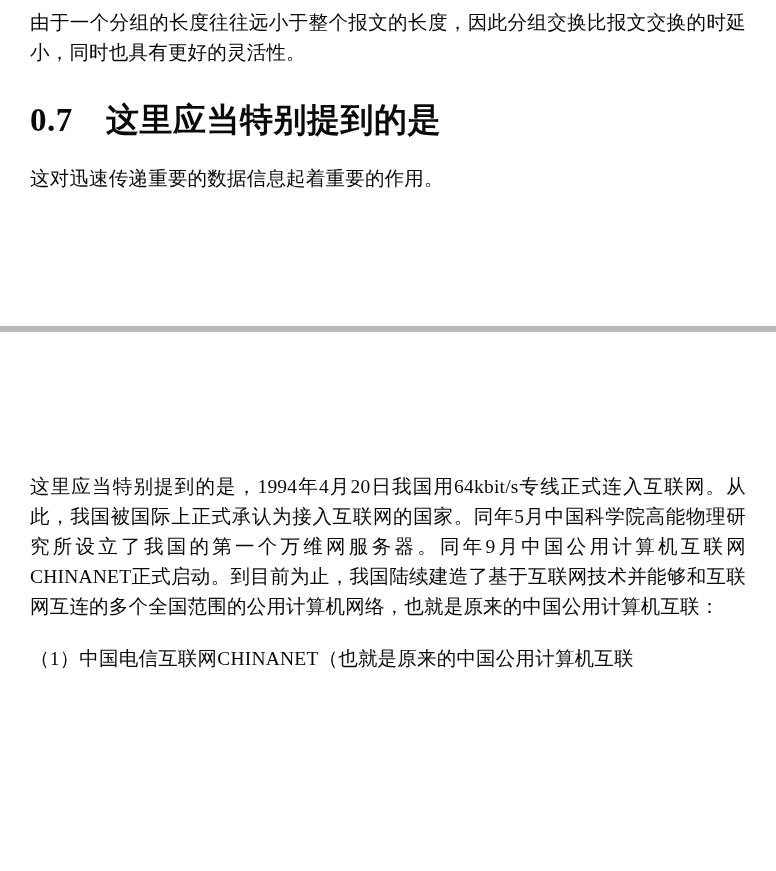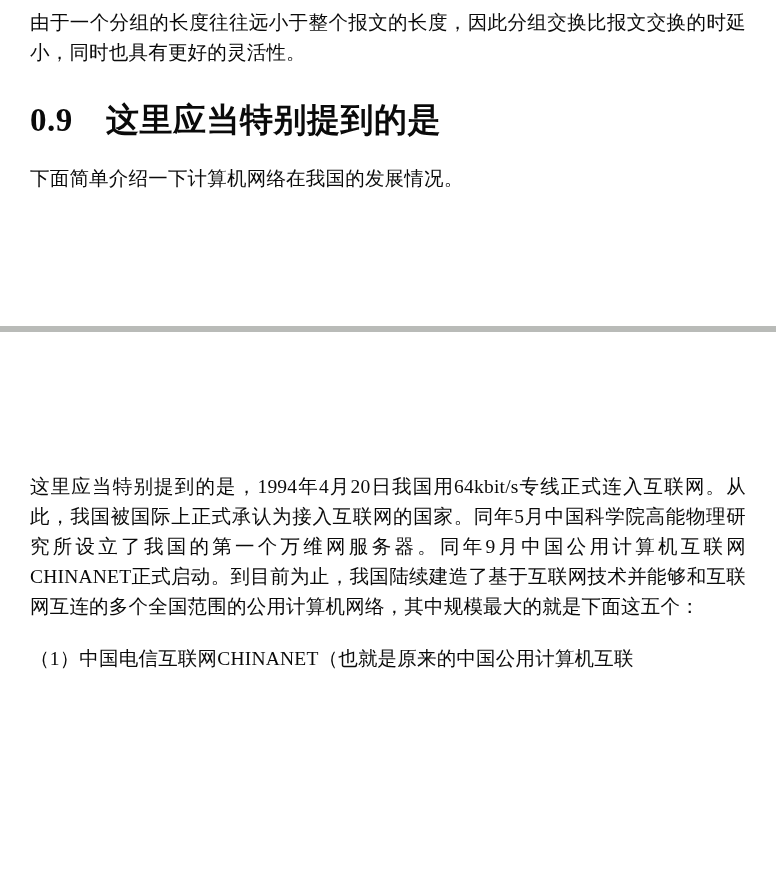--- a/index.html
+++ b/index.html
@@ -56,35 +56,35 @@
   .gap-before-divider { height: 110px; }
 </style>
 </head>
 <body>
 
 <div class="page">
 
   <p class="para para-top">由于一个分组的长度往往远小于整个报文的长度，因此分组交换比报文交换的时延小，同时也具有更好的灵活性。</p>
 
   <h2 class="heading">
-    <span class="num">0.9</span><span>这里应当特别提到的是</span>
+    <span class="num">0.7</span><span>这里应当特别提到的是</span>
   </h2>
 
   <div class="spacer-16"></div>
 
-  <p class="para">下面简单介绍一下计算机网络在我国的发展情况。</p>
+  <p class="para">这对迅速传递重要的数据信息起着重要的作用。</p>
 
   <div class="spacer-22"></div>
 
 
   <div class="gap-before-divider"></div>
 
   <div class="divider"></div>
 
   <div class="gap-after-divider"></div>
 
-  <p class="para">这里应当特别提到的是，1994年4月20日我国用64kbit/s专线正式连入互联网。从此，我国被国际上正式承认为接入互联网的国家。同年5月中国科学院高能物理研究所设立了我国的第一个万维网服务器。同年9月中国公用计算机互联网CHINANET正式启动。到目前为止，我国陆续建造了基于互联网技术并能够和互联网互连的多个全国范围的公用计算机网络，其中规模最大的就是下面这五个：</p>
+  <p class="para">这里应当特别提到的是，1994年4月20日我国用64kbit/s专线正式连入互联网。从此，我国被国际上正式承认为接入互联网的国家。同年5月中国科学院高能物理研究所设立了我国的第一个万维网服务器。同年9月中国公用计算机互联网CHINANET正式启动。到目前为止，我国陆续建造了基于互联网技术并能够和互联网互连的多个全国范围的公用计算机网络，也就是原来的中国公用计算机互联：</p>
 
   <div class="spacer-22"></div>
 
   <p class="para">（1）中国电信互联网CHINANET（也就是原来的中国公用计算机互联</p>
 
 </div>
 
 </body></html>

